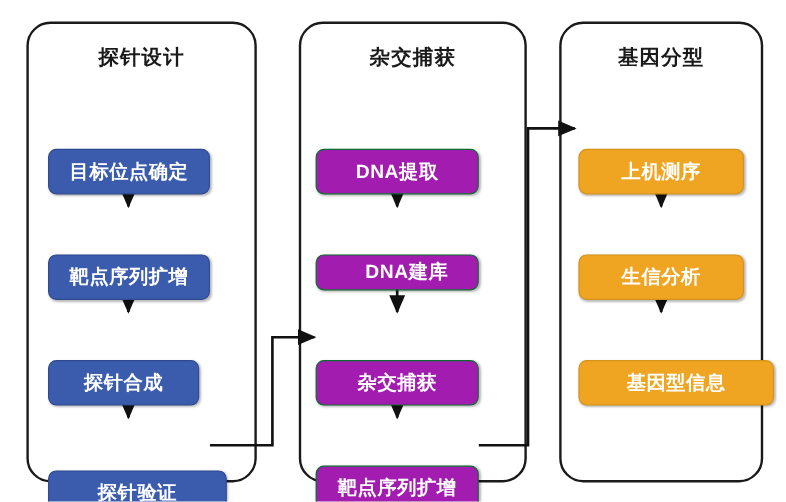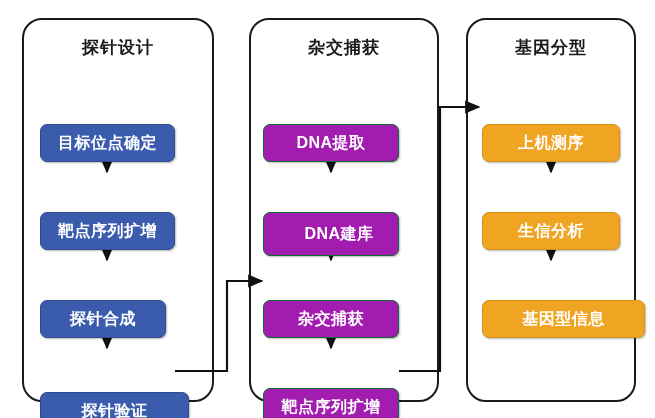--- a/index.html
+++ b/index.html
@@ -94,21 +94,21 @@
 
     <path d="M399,371 L440,371 L440,107 L479,107" stroke="#111111" stroke-width="2.2" fill="none" marker-end="url(#arw)"></path>
   </svg>
 
   <div class="node blue" style="left:40px;top:88px;width:135px;height:38px;">目标位点确定</div>
   <div class="node blue" style="left:40px;top:176px;width:135px;height:38px;">靶点序列扩增</div>
   <div class="node blue" style="left:40px;top:264px;width:126px;height:38px;">探针合成</div>
   <div class="node blue" style="left:40px;top:356px;width:149px;height:38px;">探针验证</div>
 
   <div class="node green" style="left:263px;top:88px;width:136px;height:38px;">DNA提取</div>
-  <div class="node green" style="left:263px;top:176px;width:136px;height:44px;padding-left:16px;">DNA建库</div>
+  <div class="node green" style="left:263px;top:176px;width:136px;height:30px;padding-left:16px;">DNA建库</div>
   <div class="node green" style="left:263px;top:264px;width:136px;height:38px;">杂交捕获</div>
   <div class="node green" style="left:263px;top:352px;width:136px;height:38px;">靶点序列扩增</div>
 
   <div class="node orange" style="left:482px;top:88px;width:138px;height:38px;">上机测序</div>
   <div class="node orange" style="left:482px;top:176px;width:138px;height:38px;">生信分析</div>
   <div class="node orange" style="left:482px;top:264px;width:163px;height:38px;">基因型信息</div>
 
 </div>
 
 </body></html>

